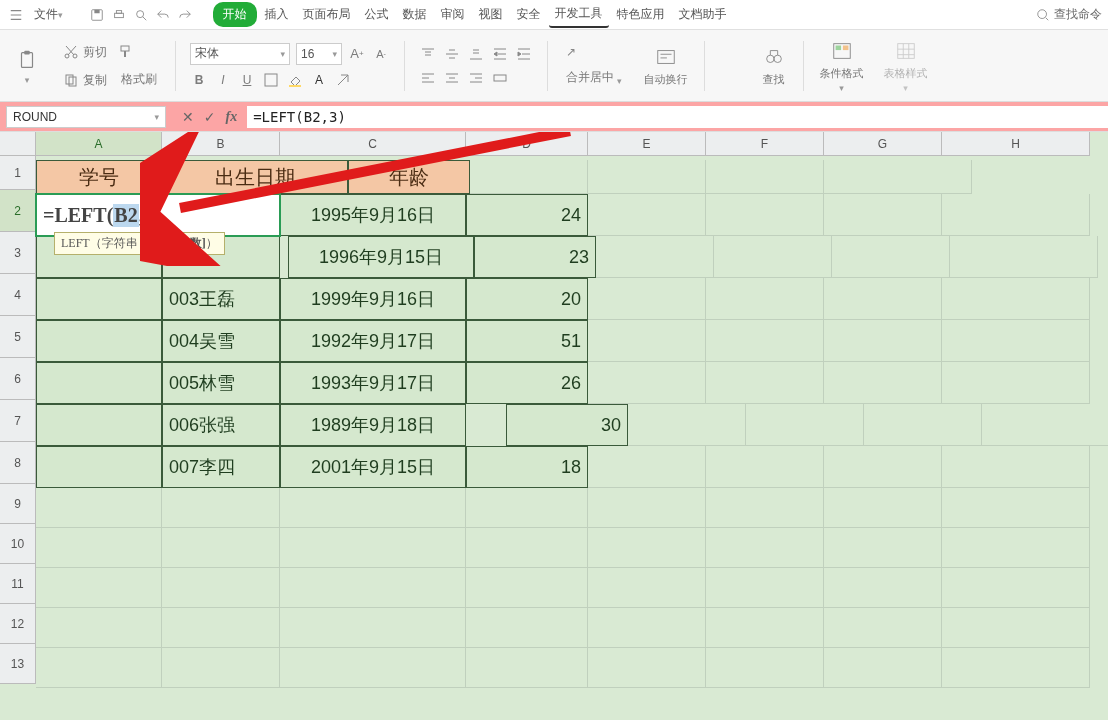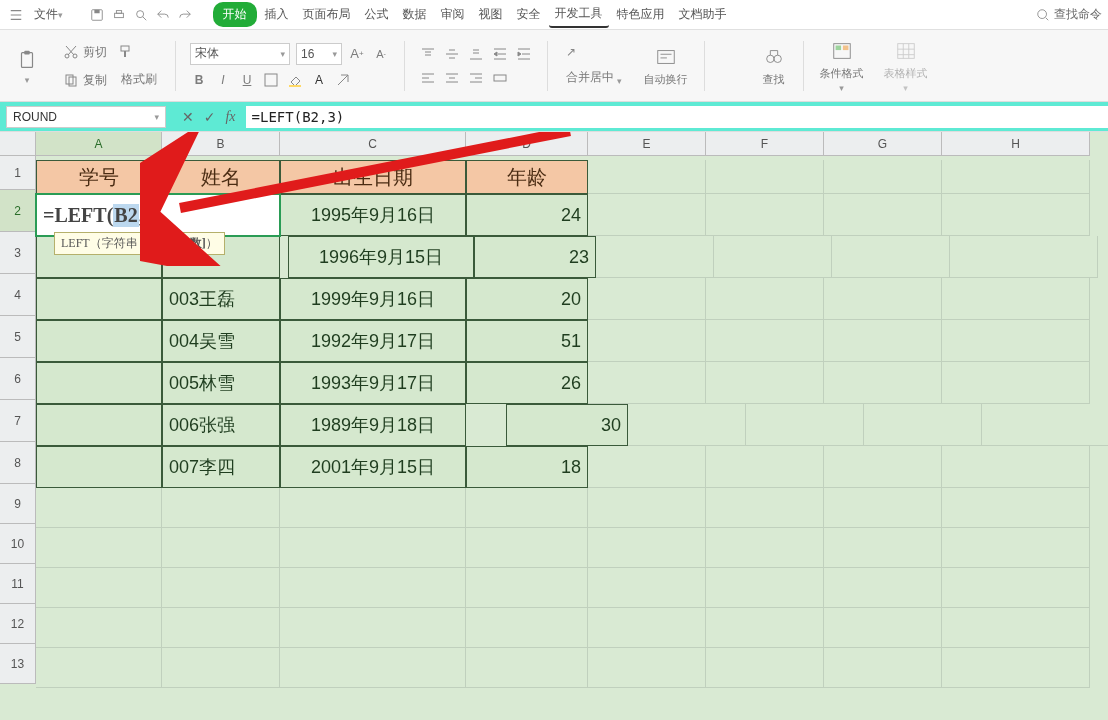--- a/index.html
+++ b/index.html
@@ -95,36 +95,36 @@
   .ribbon-large {
     display:flex;flex-direction:column;align-items:center;gap:2px;
     padding:4px 8px;color:#777;font-size:11px;cursor:pointer;
   }
   .ribbon-large .ribbon-ico-l { width:26px;height:26px;display:flex;align-items:center;justify-content:center;}
   .ribbon-large .ribbon-ico-l svg { width:22px;height:22px;}
   
   .formula-bar {
     height:30px;display:flex;align-items:center;
     border-bottom:1px solid #ddd;
-    background:#5eead4;
+    background:#fca5a5;
   }
   .name-box {
     width:160px;height:22px;
     border:1px solid #ccc;
     margin:0 6px;
     display:flex;align-items:center;
     font-size:12px;
     color:#333;
     padding:0 6px;
     background:#fff;
   }
   .name-box .caret { margin-left:auto; }
   .fb-btns { display:flex;gap:10px;padding:0 10px;color:#666;}
   .fb-btn { cursor:pointer; font-size:14px; }
-  .fb-fx { font-style:italic; font-family: "Times New Roman", serif;}
+  .fb-fx { font-style:italic; font-family: "Times New Roman", serif; font-weight: bold;}
   .formula-input {
     flex:1;height:22px;border:none;
     font-size:14px;padding:0 6px;color:#222;
     outline:none;
     font-family: Consolas, monospace;
   }
   
   .sheet {
     position:relative;
     width:100%;
@@ -517,21 +517,20 @@
       <div class="row-header" style="height: 40px;">9</div>
       <div class="row-header" style="height: 40px;">10</div>
       <div class="row-header" style="height: 40px;">11</div>
       <div class="row-header" style="height: 40px;">12</div>
       <div class="row-header" style="height: 40px;">13</div>
     </div>
 
   <div class="grid" id="grid">
       <div class="grid-row">
         <div class="grid-cell tbl-cell tbl-head" style="width: 126px; height: 34px;">学号</div>
-        <div class="grid-cell tbl-cell tbl-head" style="width: 118px; height: 34px;">姓名</div>
         <div class="grid-cell tbl-cell tbl-head" style="width: 186px; height: 34px;">出生日期</div>
         <div class="grid-cell tbl-cell tbl-head" style="width: 122px; height: 34px;">年龄</div>
         <div class="grid-cell" style="width: 118px; height: 34px;"></div>
         <div class="grid-cell" style="width: 118px; height: 34px;"></div>
         <div class="grid-cell" style="width: 118px; height: 34px;"></div>
         <div class="grid-cell" style="width: 148px; height: 34px;"></div>
       </div>
       <div class="grid-row">
         <div class="grid-cell tbl-cell editing" style="width: 244px; height: 42px; font-weight: bold;">=LEFT(<span class="sel">B2</span><span class="op">,3)</span></div>
         <div class="grid-cell tbl-cell" style="width: 0px; height: 42px; border: none; padding: 0px;"></div>

